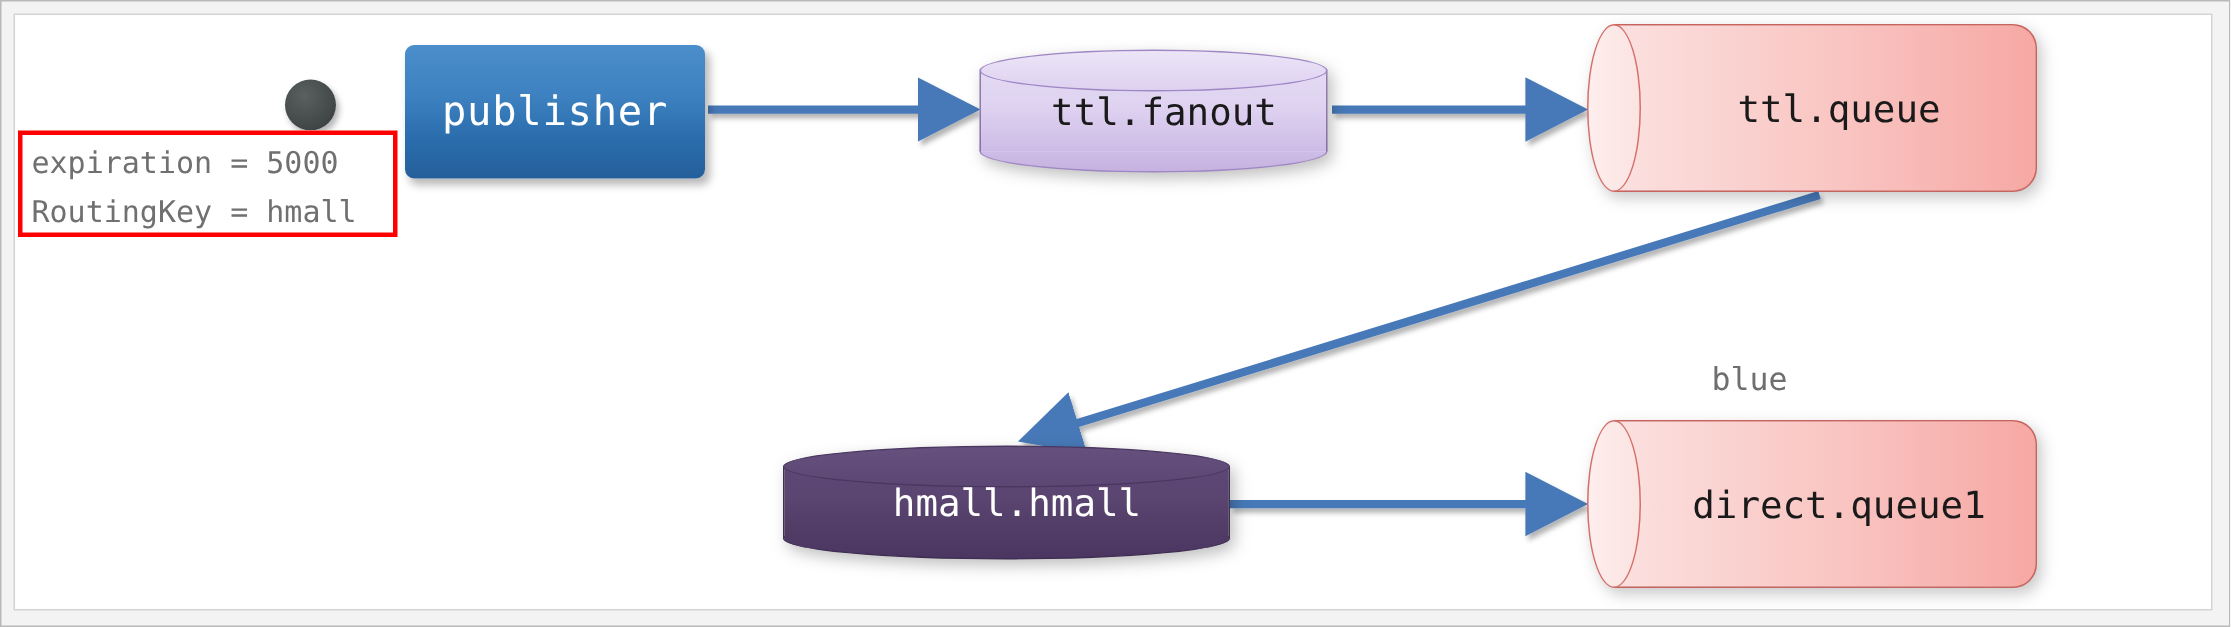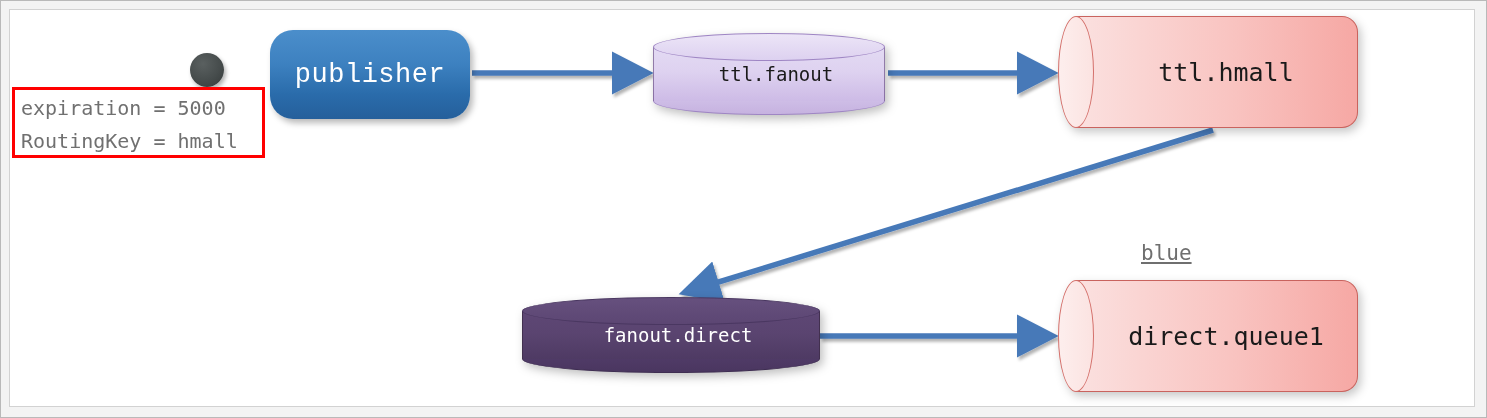--- a/index.html
+++ b/index.html
@@ -44,27 +44,26 @@
     position: absolute;
     left: 0; top: 0;
     width: 1487px; height: 418px;
     pointer-events: none;
   }
   
   .node-publisher {
     position: absolute;
     left: 270px; top: 30px;
     width: 200px; height: 89px;
-    border-radius: 23px;
+    border-radius: 6px;
     background: linear-gradient(180deg, #4b8ecb 0%, #3d81c0 38%, #2a6cab 72%, #255f9b 100%);
     box-shadow: 3px 4px 6px rgba(0,0,0,0.28);
     display: flex;
     align-items: center;
     justify-content: center;
-    font-family: Liberation Mono, monospace;
   }
   .node-publisher .label {
     color: #ffffff;
     font-size: 27px;
     letter-spacing: 0.5px;
     white-space: nowrap;
   }
   
   .cyl-v {
     position: absolute;
@@ -88,21 +87,21 @@
     left: 0; right: 0; bottom: 0;
     height: 28px;
     border-radius: 50%;
   }
   .cyl-v .label {
     position: absolute;
     left: 0; right: 0; top: 0; bottom: 0;
     display: flex;
     align-items: center;
     justify-content: center;
-    font-size: 19px;
+    font-size: 25px;
     white-space: nowrap;
     padding-left: 14px;
   }
   
   .fanout .body   { background: linear-gradient(180deg,#e3daf3 0%, #ded2f0 45%, #cdbbe6 100%); }
   .fanout .bot-cap{ background: linear-gradient(180deg,#d6c8ec 0%, #c6b2e0 100%); border:1px solid #9f86c4; box-sizing:border-box;}
   .fanout .top-cap{ background: linear-gradient(180deg,#ece5f7 0%, #ddd1f0 100%); border:1px solid #9f86c4; box-sizing:border-box;}
   .fanout .label  { color: #1a1a1a; }
   
   .direct .body   { background: linear-gradient(180deg,#5e4775 0%, #5a4470 48%, #4e3a63 100%); border-color:#42304f;}
@@ -215,37 +214,37 @@
     <div class="cyl-v fanout" style="left:653px; top:33px; width:232px; height:82px;">
       <div class="bot-cap"></div>
       <div class="body"></div>
       <div class="top-cap"></div>
       <div class="label">ttl.fanout</div>
     </div>
 
     <div class="cyl-h" style="left:1058px; top:16px; width:300px; height:112px;">
       <div class="body"></div>
       <div class="left-cap"></div>
-      <div class="label">ttl.hmall</div>
+      <div class="label">ttl.queue</div>
     </div>
 
     <div class="cyl-v direct" style="left:522px; top:297px; width:298px; height:76px;">
       <div class="bot-cap"></div>
       <div class="body"></div>
       <div class="top-cap"></div>
-      <div class="label">fanout.direct</div>
+      <div class="label">hmall.hmall</div>
     </div>
 
     <div class="cyl-h" style="left:1058px; top:280px; width:300px; height:112px;text-align:center;">
       <div class="body"></div>
       <div class="left-cap"></div>
       <div class="label">direct.queue1</div>
     </div>
 
-    <div class="edge-caption" style="left:1141px; top:241px;text-decoration:underline;">blue</div>
+    <div class="edge-caption" style="left:1141px; top:241px;">blue</div>
 
     <div class="annot-dot"></div>
     <div class="annot-box">
       <div class="annot-line">expiration = 5000</div>
       <div class="annot-line">RoutingKey = hmall</div>
     </div>
 
   </div>
 </div>
 

